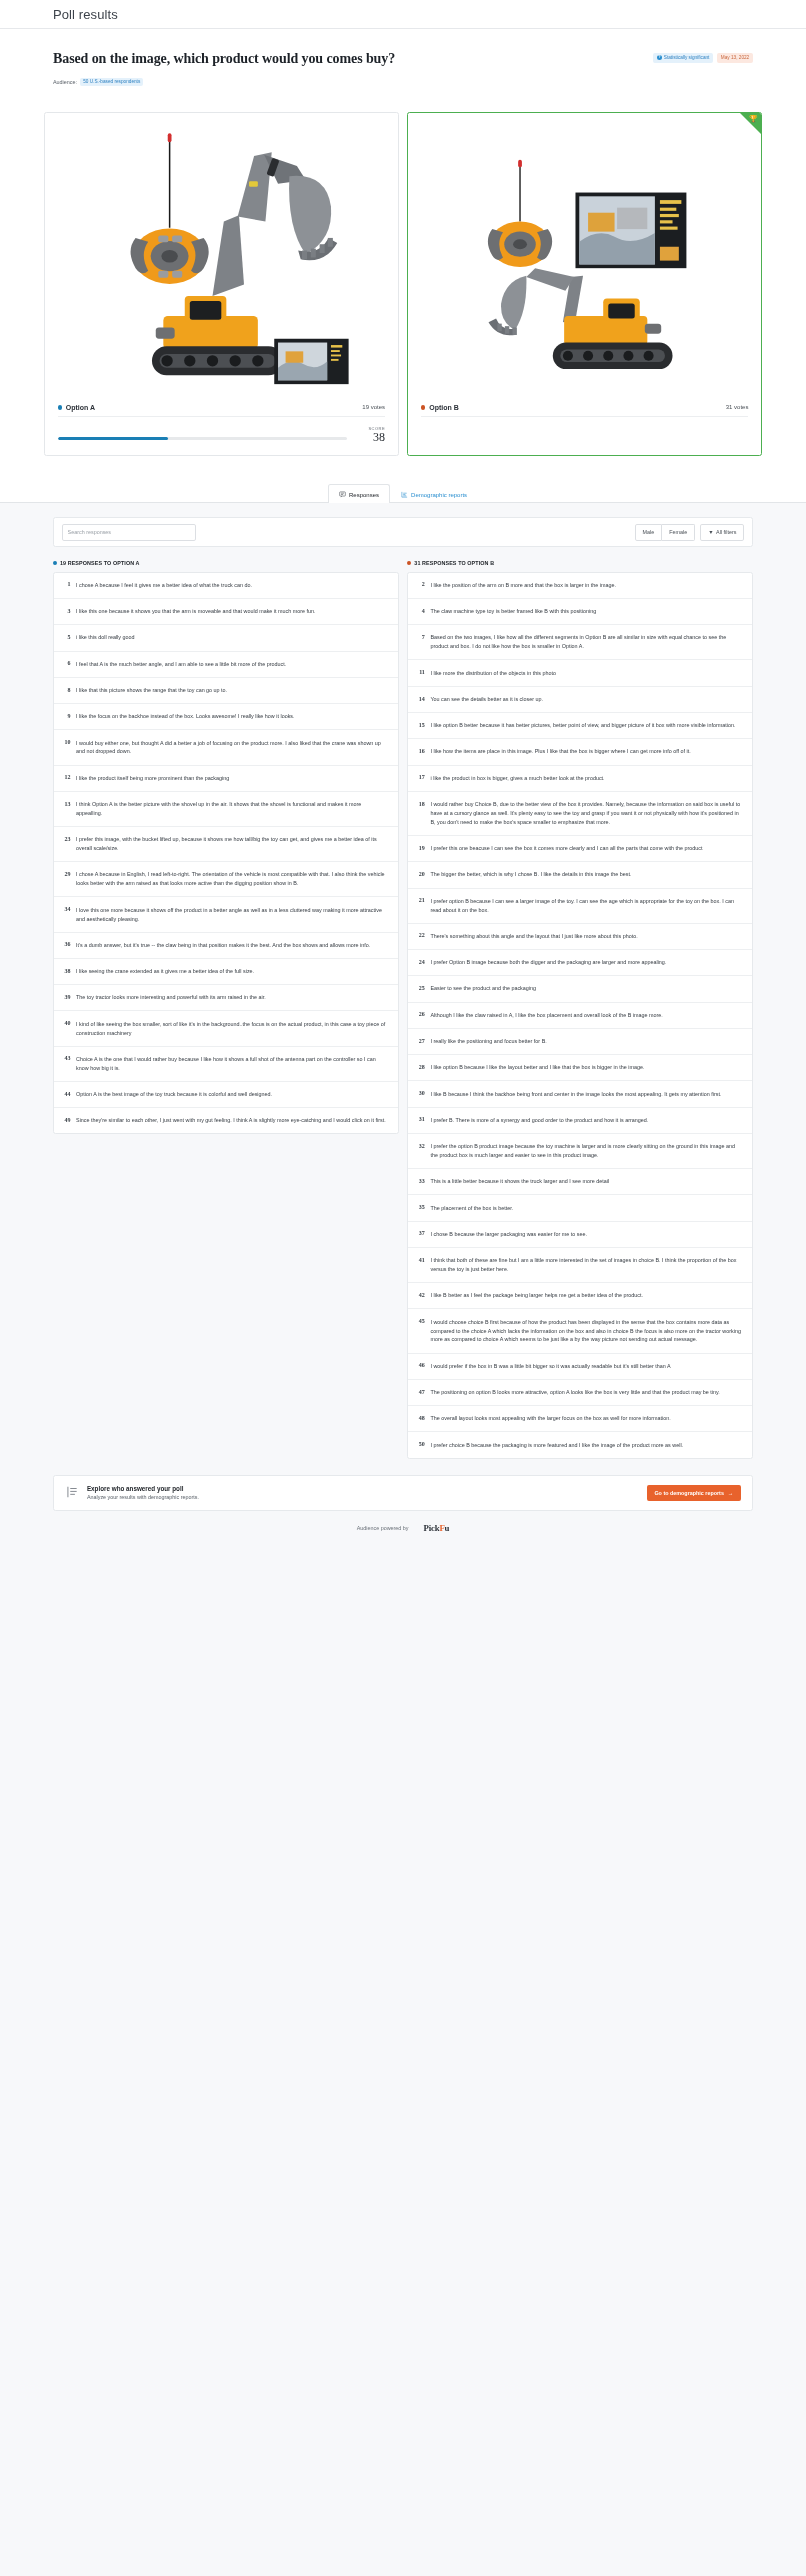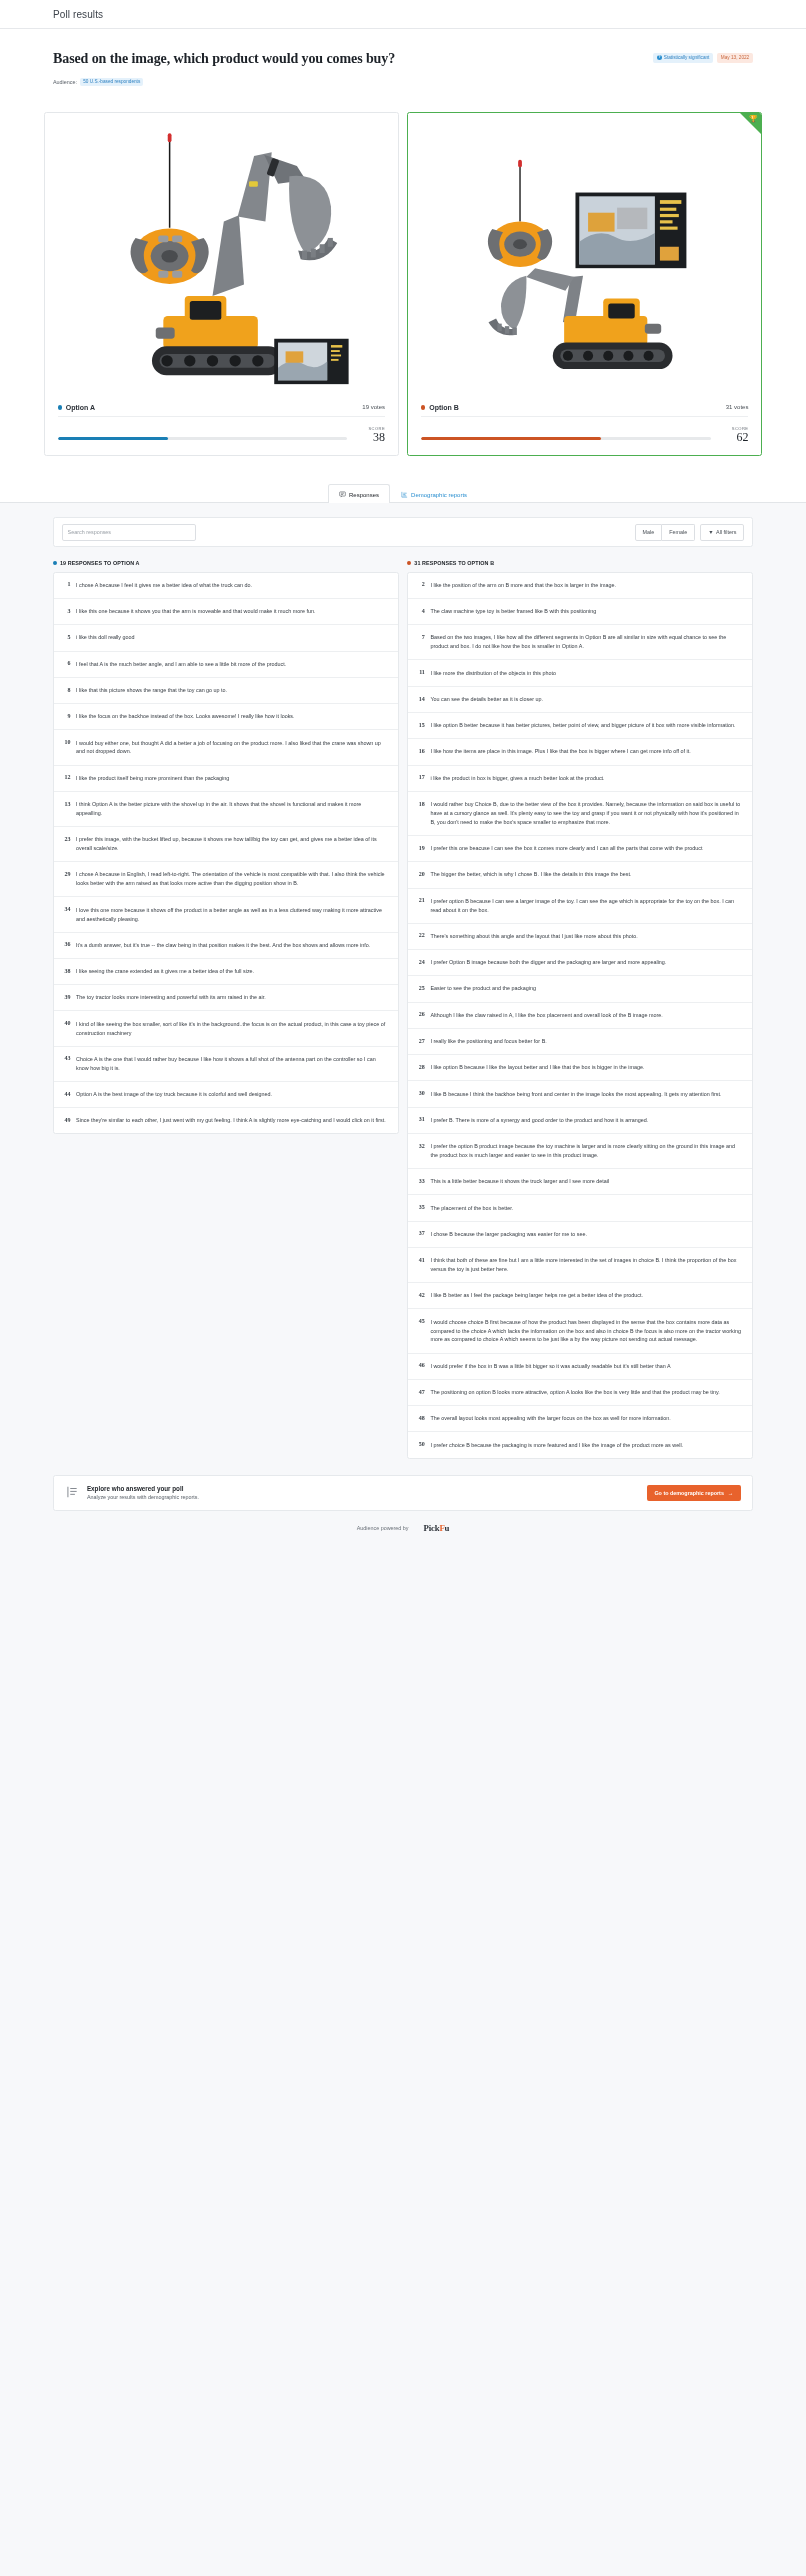--- a/index.html
+++ b/index.html
@@ -13,21 +13,21 @@
 
   
   .topbar {
     height: 29px;
     background: #ffffff;
     border-bottom: 0.6px solid #e6e8eb;
     display: flex;
     align-items: center;
     padding-left: 53px;
   }
-  .topbar-title { font-size: 10px; color: #3d434b; letter-spacing: 0.1px; }
+  .topbar-title { font-size: 13px; color: #3d434b; letter-spacing: 0.1px; }
 
   
   .question-wrap {
     background: #ffffff;
     padding: 21.4px 53px 14px 53px;
   }
   .question-row { display: flex; align-items: flex-start; justify-content: space-between; }
   .question-title {
     font-family: "Liberation Serif", serif;
     font-size: 14px;
@@ -368,29 +368,20 @@
       </svg>
     </div>
     <div class="card-meta">
       <div class="meta-top">
         <div class="opt-name">
           <span class="dot" style="background:#cc5424"></span>
           <span>Option B</span>
         </div>
         <span class="votes">31 votes</span>
       </div>
-      <div class="meta-bottom">
-        <div class="bar-track">
-          <div class="bar-fill" style="width:62%;background:#cc5424"></div>
-        </div>
-        <div class="score-box">
-          <div class="score-label">SCORE</div>
-          <div class="score-val">62</div>
-        </div>
-      </div>
     </div>
   </div>
 </div>
 
 <div class="tabs-wrap">
   <div class="tab active">
     <span>
       <svg width="7" height="7" viewBox="0 0 16 16" fill="none" stroke="#4a5057" stroke-width="1.3">
         <rect x="1.5" y="2" width="13" height="9.5" rx="1.5"></rect>
         <path d="M4.5 14 L6.5 11.5"></path>

